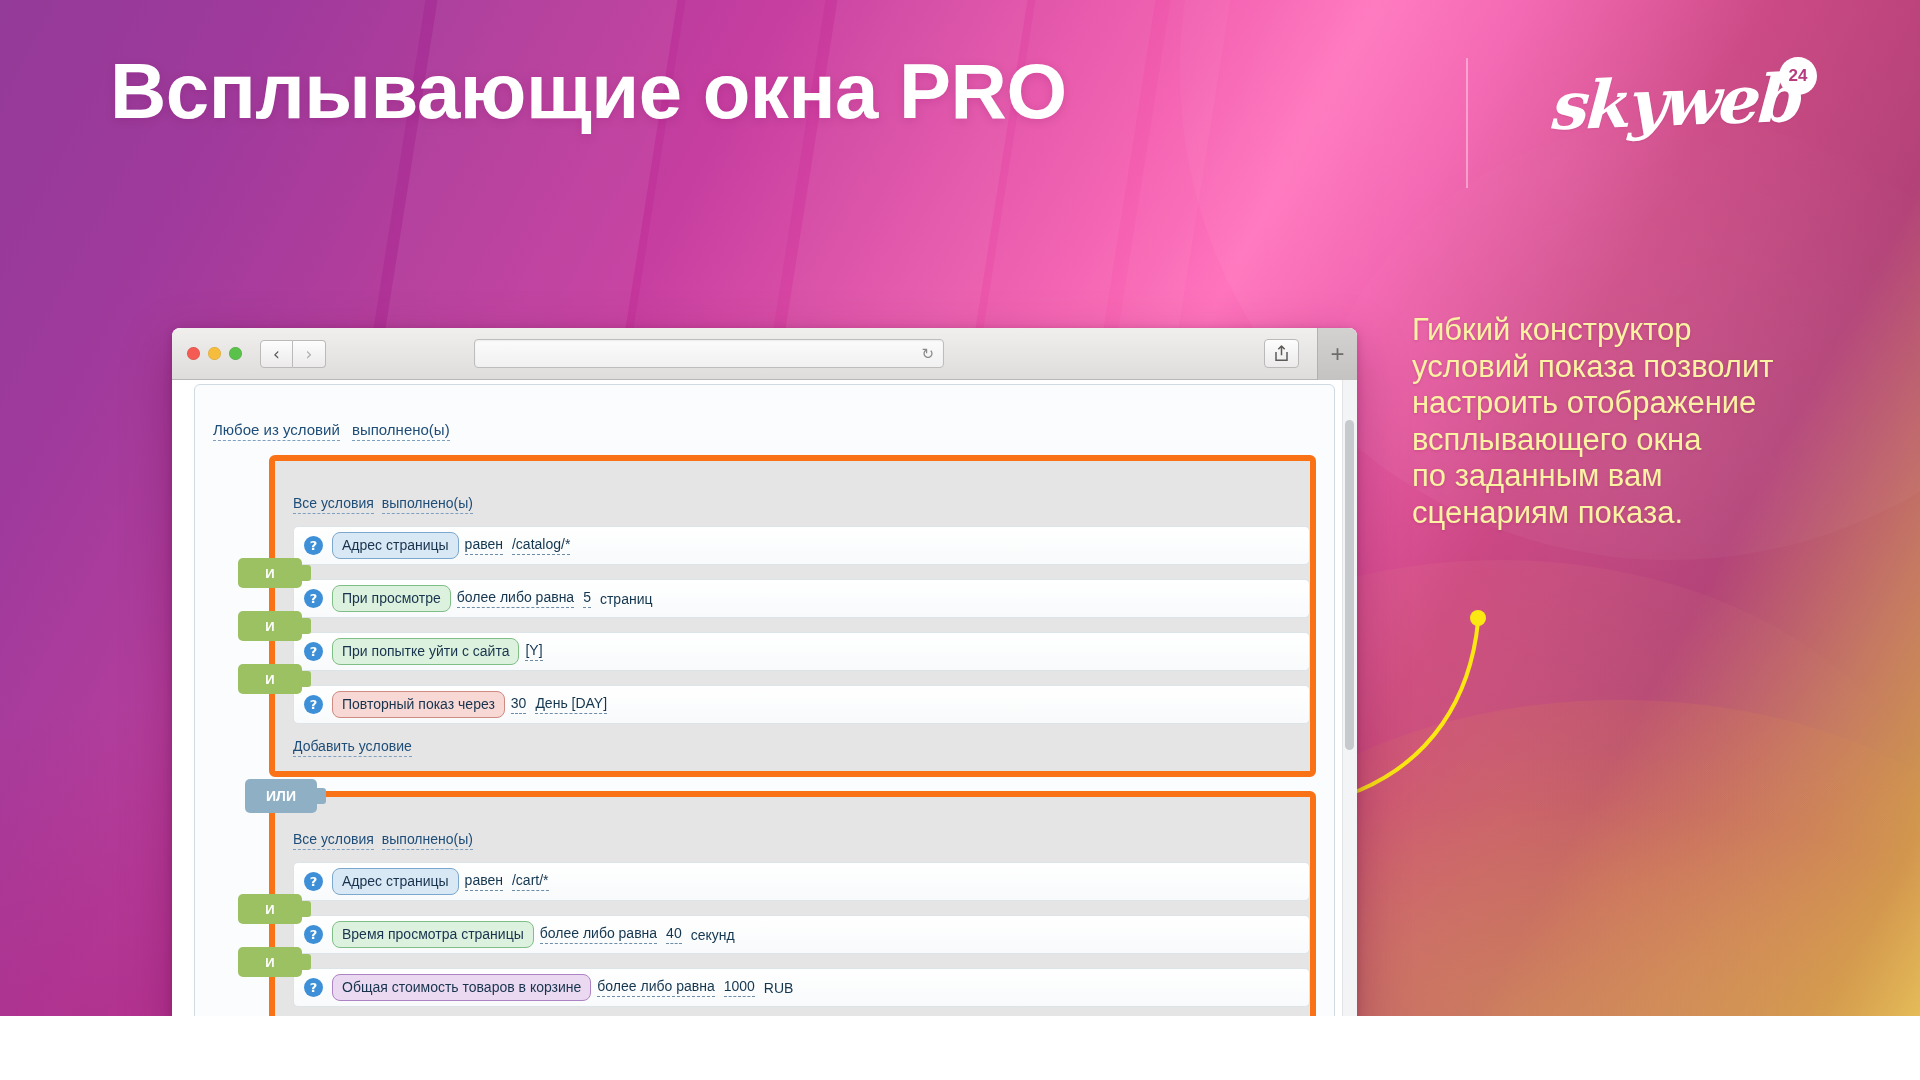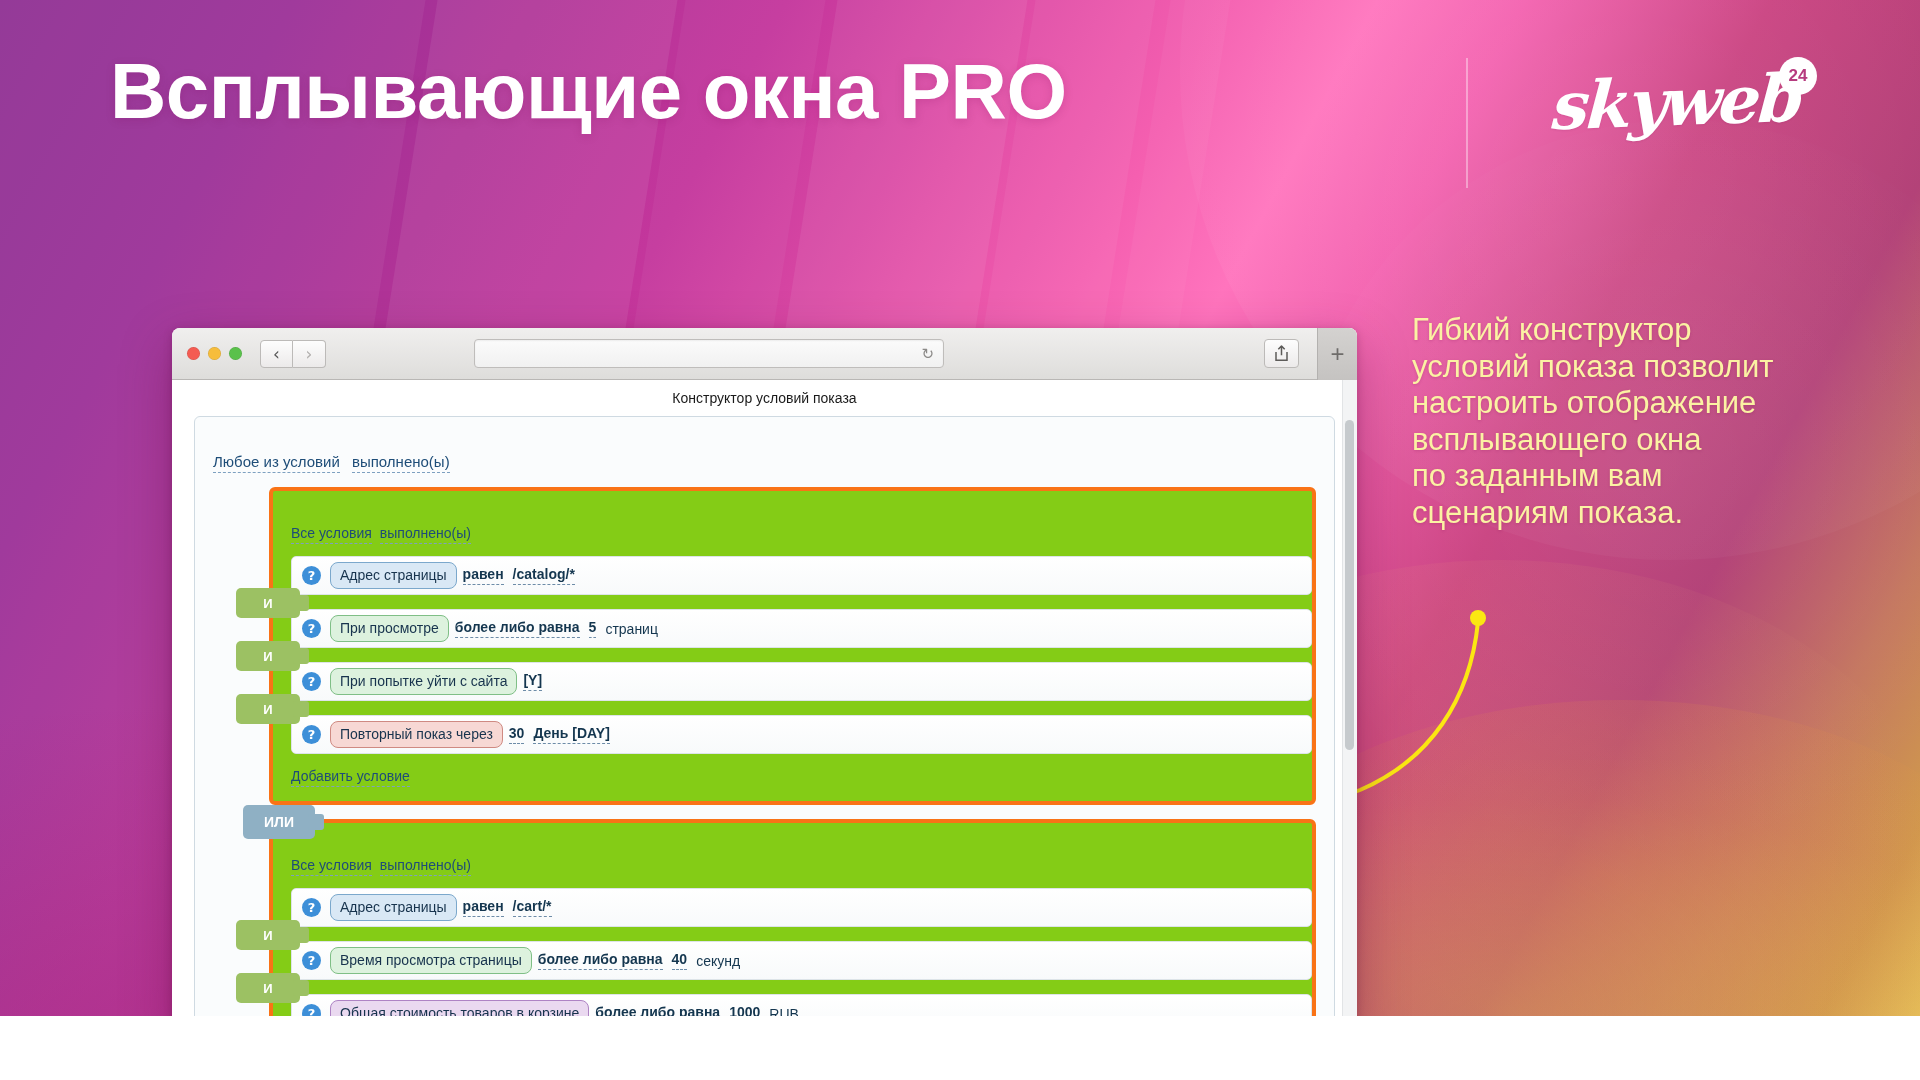--- a/index.html
+++ b/index.html
@@ -228,22 +228,22 @@
     border-bottom: 1px dashed #7da0c0;
     padding-bottom: 2px;
     cursor: pointer;
     display: inline-block;
   }
   .grp-header .dlink + .dlink { margin-left: 8px; }
 
   .group {
     position: relative;
     margin: 0 0 14px 56px;
-    background: #84cc16;
-    border: 4px solid #f97316;
+    background: #e5e5e5;
+    border: 6px solid #f97316;
     border-radius: 6px;
     padding: 14px 0 8px 18px;
   }
   .group .grp-header { font-size: 14px; margin-bottom: 12px; }
 
   .cond-row {
     position: relative;
     background: linear-gradient(180deg, #ffffff, #f8fafb);
     border: 1px solid #dde4e8;
     border-radius: 5px;
@@ -274,21 +274,20 @@
   .tag.green  { background: #ddf2de; border: 1px solid #7fbf86; }
   .tag.red    { background: #f7d8d4; border: 1px solid #cf8a82; }
   .tag.purple { background: #ead9f0; border: 1px solid #ae83c4; }
 
   .expr { font-size: 14px; color: #14364f; white-space: nowrap; display: flex; align-items: center; }
   .expr .dl {
     border-bottom: 1px dashed #6d8ca8;
     padding-bottom: 2px;
     margin-right: 9px;
     display: inline-block;
-    font-weight: bold;
   }
   .expr .plain { margin-right: 9px; }
 
   
   .op {
     position: absolute;
     left: -56px;
     width: 64px; height: 30px;
     display: flex; align-items: center; justify-content: center;
     color: #ffffff; font-size: 13px; font-weight: bold;
@@ -373,21 +372,20 @@
           <path d="M2 7 L2 15.2 L13 15.2 L13 7" fill="none" stroke="#5d5b59" stroke-width="1.5"></path>
           <path d="M7.5 1.2 L7.5 10.2" fill="none" stroke="#5d5b59" stroke-width="1.5"></path>
           <path d="M4.3 4.3 L7.5 1.1 L10.7 4.3" fill="none" stroke="#5d5b59" stroke-width="1.5" stroke-linejoin="round"></path>
         </svg>
       </div>
 
       <div class="plus-tab">+</div>
     </div>
 
     <div class="page">
-      <div class="page-title">Конструктор условий показа</div>
 
       <div class="builder">
         <div class="grp-header">
           <span class="dlink">Любое из условий</span>
           <span class="dlink">выполнено(ы)</span>
         </div>
         <div id="groups-host">
             <div class="group">
               <div class="grp-header"><span class="dlink">Все условия</span><span class="dlink">выполнено(ы)</span></div>
               <div class="cond-row">

